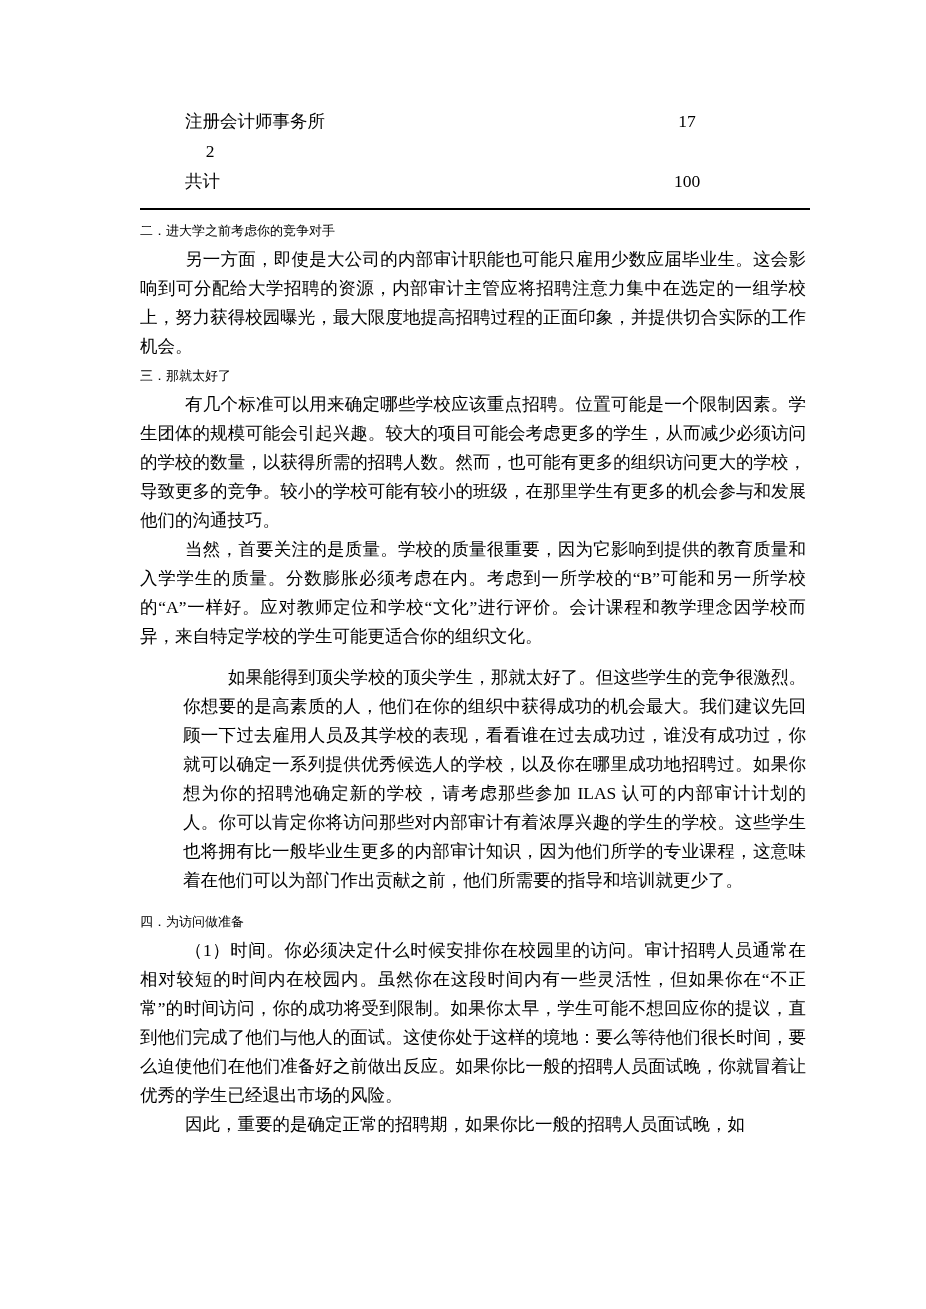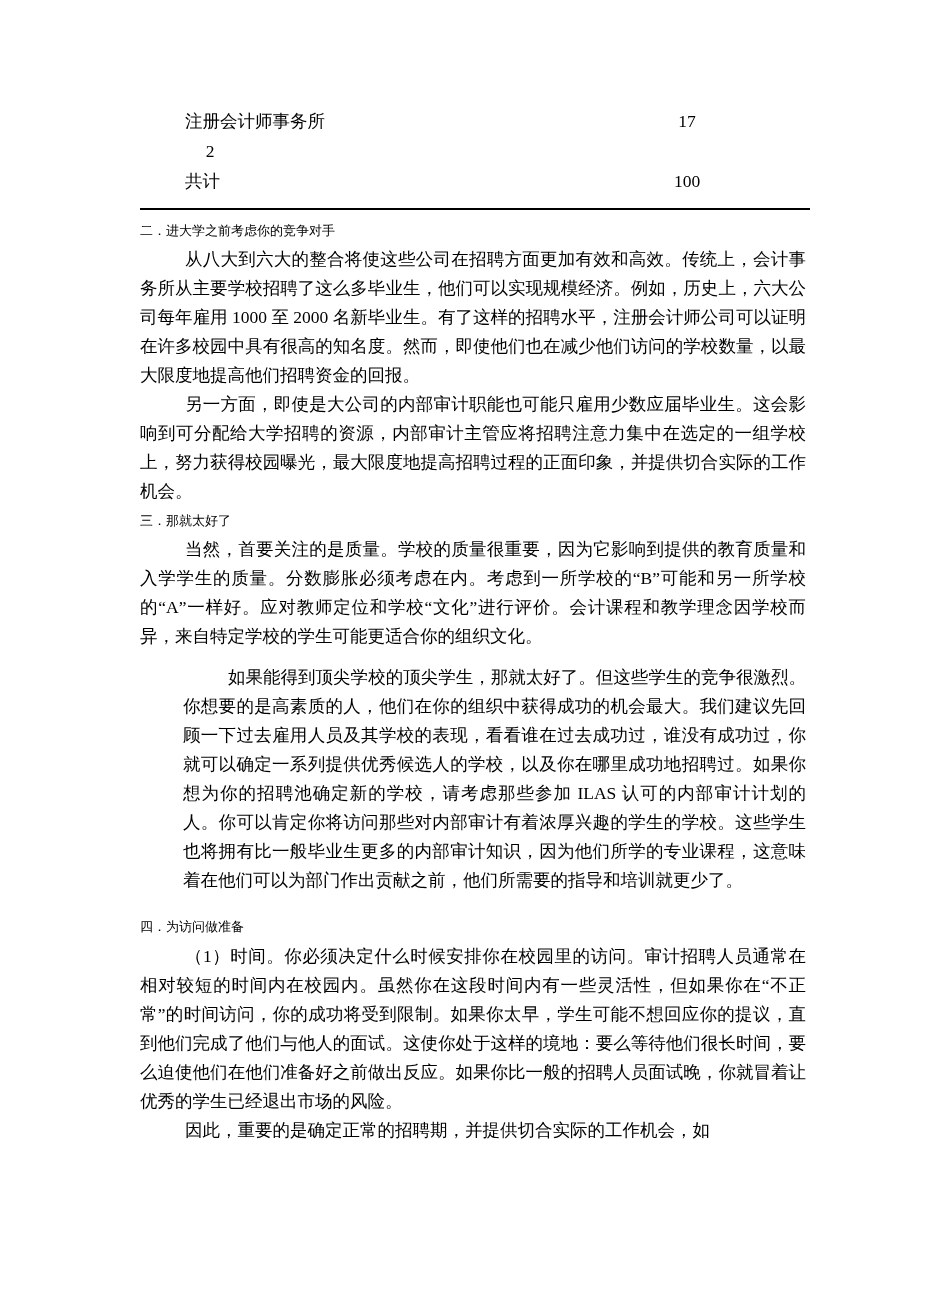--- a/index.html
+++ b/index.html
@@ -45,22 +45,21 @@
     margin: 12px 0 6px 0;
   }
   
   .heading {
     font-size: 13px;
     line-height: 29px;
     margin: 0;
     font-weight: normal;
   }
   .heading.gap-top {
-    margin-top: 18px;
-    font-family: Liberation Mono, monospace;
+    margin-top: 12px;
   }
   p.para {
     font-size: 17.5px;
     line-height: 29px;
     margin: 0;
     text-align: justify;
     text-indent: 45px;
   }
   p.para.gap-top {
     margin-top: 12px;
@@ -83,29 +82,29 @@
     <div class="trow">
       <span class="tlabel">共计</span>
       <span class="tval">100</span>
     </div>
   </div>
 
   <hr class="rule">
 
   <div class="section">
     <div class="heading">二．进大学之前考虑你的竞争对手</div>
-    <p class="para">从八大到六大的整合将使这些公司在招聘方面更加有效和高效。传统上，会计事务所从主要学校招聘了这么多毕业生，他们可以实现规模经济。例如，历史上，六大公司每年雇用 1000 至 2000 名新毕业生。有了这样的招聘水平，注册会计师公司可以证明在许多校园中具有很高的知名度。然而，即使他们也在减少他们访问的学校数量，以最大限度地提高他们招聘资金的回报。</p>
     <p class="para">另一方面，即使是大公司的内部审计职能也可能只雇用少数应届毕业生。这会影响到可分配给大学招聘的资源，内部审计主管应将招聘注意力集中在选定的一组学校上，努力获得校园曝光，最大限度地提高招聘过程的正面印象，并提供切合实际的工作机会。</p>
   </div>
 
   <div class="section">
     <div class="heading">三．那就太好了</div>
+    <p class="para">有几个标准可以用来确定哪些学校应该重点招聘。位置可能是一个限制因素。学生团体的规模可能会引起兴趣。较大的项目可能会考虑更多的学生，从而减少必须访问的学校的数量，以获得所需的招聘人数。然而，也可能有更多的组织访问更大的学校，导致更多的竞争。较小的学校可能有较小的班级，在那里学生有更多的机会参与和发展他们的沟通技巧。</p>
     <p class="para">当然，首要关注的是质量。学校的质量很重要，因为它影响到提供的教育质量和入学学生的质量。分数膨胀必须考虑在内。考虑到一所学校的“B”可能和另一所学校的“A”一样好。应对教师定位和学校“文化”进行评价。会计课程和教学理念因学校而异，来自特定学校的学生可能更适合你的组织文化。</p>
     <p class="para gap-top">如果能得到顶尖学校的顶尖学生，那就太好了。但这些学生的竞争很激烈。你想要的是高素质的人，他们在你的组织中获得成功的机会最大。我们建议先回顾一下过去雇用人员及其学校的表现，看看谁在过去成功过，谁没有成功过，你就可以确定一系列提供优秀候选人的学校，以及你在哪里成功地招聘过。如果你想为你的招聘池确定新的学校，请考虑那些参加 ILAS 认可的内部审计计划的人。你可以肯定你将访问那些对内部审计有着浓厚兴趣的学生的学校。这些学生也将拥有比一般毕业生更多的内部审计知识，因为他们所学的专业课程，这意味着在他们可以为部门作出贡献之前，他们所需要的指导和培训就更少了。</p>
   </div>
 
   <div class="section">
     <div class="heading gap-top">四．为访问做准备</div>
     <p class="para">（1）时间。你必须决定什么时候安排你在校园里的访问。审计招聘人员通常在相对较短的时间内在校园内。虽然你在这段时间内有一些灵活性，但如果你在“不正常”的时间访问，你的成功将受到限制。如果你太早，学生可能不想回应你的提议，直到他们完成了他们与他人的面试。这使你处于这样的境地：要么等待他们很长时间，要么迫使他们在他们准备好之前做出反应。如果你比一般的招聘人员面试晚，你就冒着让优秀的学生已经退出市场的风险。</p>
-    <p class="para">因此，重要的是确定正常的招聘期，并提供切合实际的工作机会，如</p>
+    <p class="para">因此，重要的是确定正常的招聘期，如果你比一般的招聘人员面试晚，如</p>
   </div>
 
 </div>
 
 </body></html>

